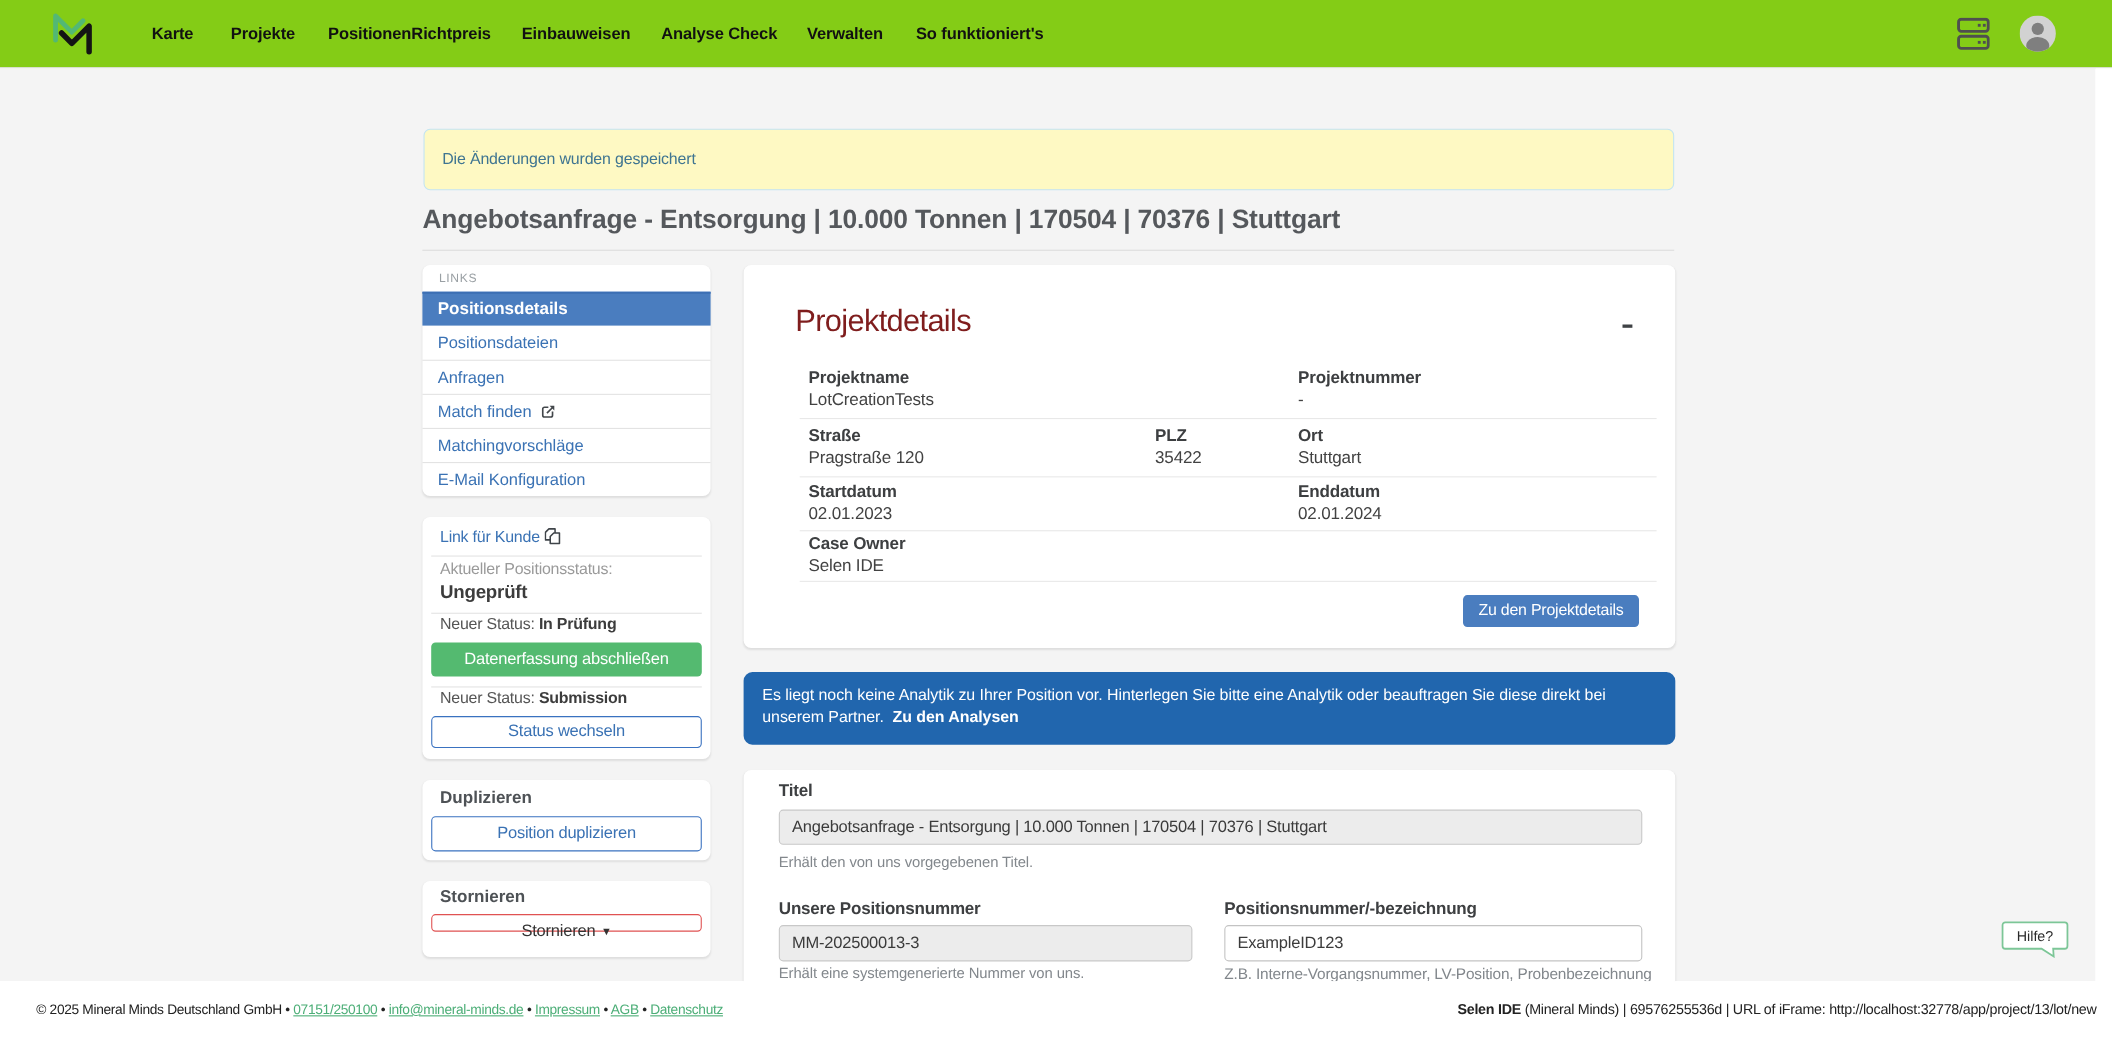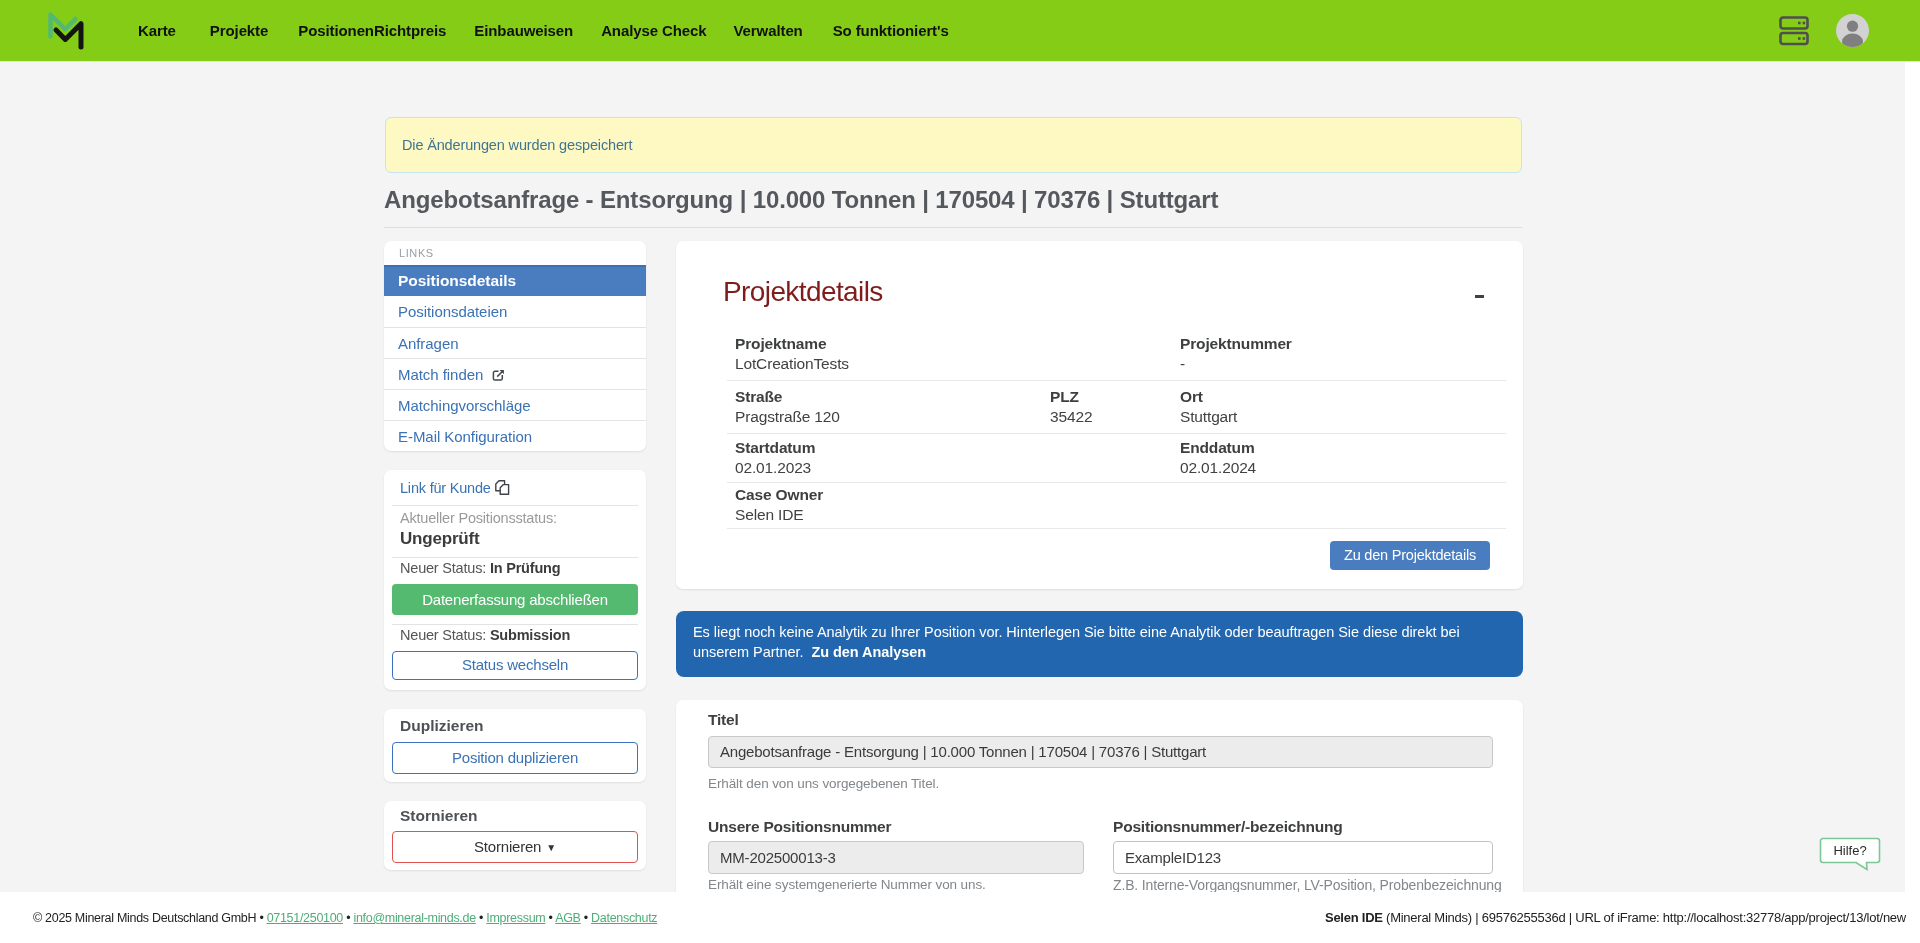--- a/index.html
+++ b/index.html
@@ -121,21 +121,21 @@
     <a class="btn" style="position:absolute; left:8px; right:8px; top:181px; height:29px; line-height:26px; border:1.5px solid #3a72c0; color:#3a72b4; font-size:15px; letter-spacing:-0.2px; text-decoration:none;">Status wechseln</a>
   </div>
 
   <div class="card" style="left:384px; top:647px; width:262px; height:73px;">
     <div style="padding:8px 0 0 16px; font-size:15.5px; font-weight:700; color:#4e5256;">Duplizieren</div>
     <a class="btn" style="position:absolute; left:8px; right:8px; top:33px; height:32px; line-height:29px; border:1.5px solid #3a72c0; color:#3a72b4; font-size:15px; letter-spacing:-0.2px; text-decoration:none;">Position duplizieren</a>
   </div>
 
   <div class="card" style="left:384px; top:739px; width:262px; height:69px;">
     <div style="padding:6px 0 0 16px; font-size:15.5px; font-weight:700; color:#4e5256;">Stornieren</div>
-    <a class="btn" style="position:absolute; left:8px; right:8px; top:30px; height:32px; line-height:29px; border:1.5px solid #e05252; color:#333; font-size:15px; letter-spacing:-0.2px; text-decoration:none;">Stornieren<span style="font-size:10px; position:relative; top:-1px; margin-left:5px;">▼</span></a>
+    <a class="btn" style="position:absolute; left:8px; right:8px; top:30px; height:16px; line-height:29px; border:1.5px solid #e05252; color:#333; font-size:15px; letter-spacing:-0.2px; text-decoration:none;">Stornieren<span style="font-size:10px; position:relative; top:-1px; margin-left:5px;">▼</span></a>
   </div>
 
   <div class="card" style="left:676px; top:179px; width:847px; height:348px;">
     <div style="position:absolute; left:47px; top:35px; font-size:28px; letter-spacing:-0.6px; color:#7f1d1d;">Projektdetails</div>
     <div style="position:absolute; left:799px; top:53.5px; width:9px; height:3.5px; background:#3f4245;"></div>
 
     <div class="fld" style="left:59px; top:93px;">
       <div class="fl">Projektname</div>
       <div class="fv">LotCreationTests</div>
     </div>

